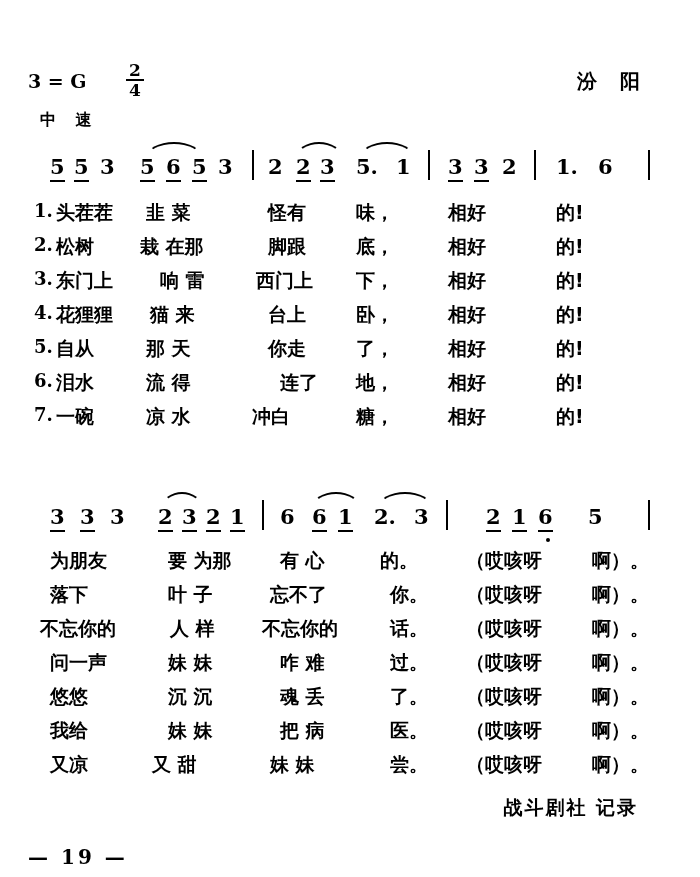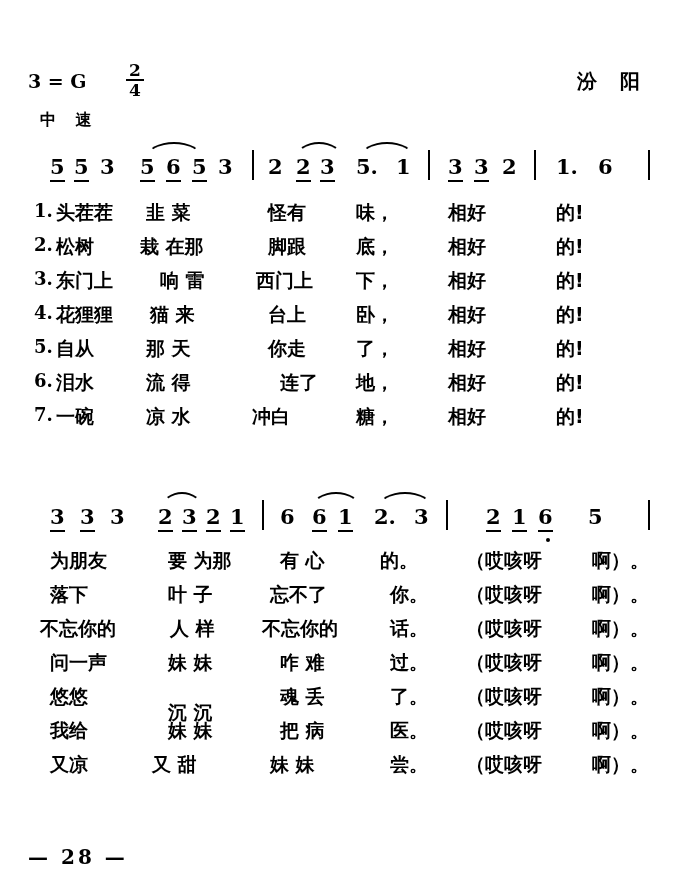--- a/index.html
+++ b/index.html
@@ -374,21 +374,21 @@
       <div class="lyr" style="left:50px;">问一声</div>
       <div class="lyr" style="left:168px;">妹  妹</div>
       <div class="lyr" style="left:280px;">咋 难</div>
       <div class="lyr" style="left:390px;">过。</div>
       <div class="lyr" style="left:466px;">（哎咳呀</div>
       <div class="lyr" style="left:592px;">啊）。</div>
     </div>
 
     <div class="lyr-line">
       <div class="lyr" style="left:50px;">悠悠</div>
-      <div class="lyr" style="left:168px;margin-top:16px;">沉  沉</div>
+      <div class="lyr" style="left:168px;">沉  沉</div>
       <div class="lyr" style="left:280px;">魂 丢</div>
       <div class="lyr" style="left:390px;">了。</div>
       <div class="lyr" style="left:466px;">（哎咳呀</div>
       <div class="lyr" style="left:592px;">啊）。</div>
     </div>
 
     <div class="lyr-line">
       <div class="lyr" style="left:50px;">我给</div>
       <div class="lyr" style="left:168px;">妹  妹</div>
       <div class="lyr" style="left:280px;">把 病</div>
@@ -400,16 +400,17 @@
     <div class="lyr-line">
       <div class="lyr" style="left:50px;">又凉</div>
       <div class="lyr" style="left:152px;">又 甜</div>
       <div class="lyr" style="left:270px;">妹  妹</div>
       <div class="lyr" style="left:390px;">尝。</div>
       <div class="lyr" style="left:466px;">（哎咳呀</div>
       <div class="lyr" style="left:592px;">啊）。</div>
     </div>
   </div>
 
-
-  <div class="pagenum">— 28 —</div>
+  <div class="credit">战斗剧社  记录</div>
+
+  <div class="pagenum">— 19 —</div>
 
 </div>
 
 </body></html>

